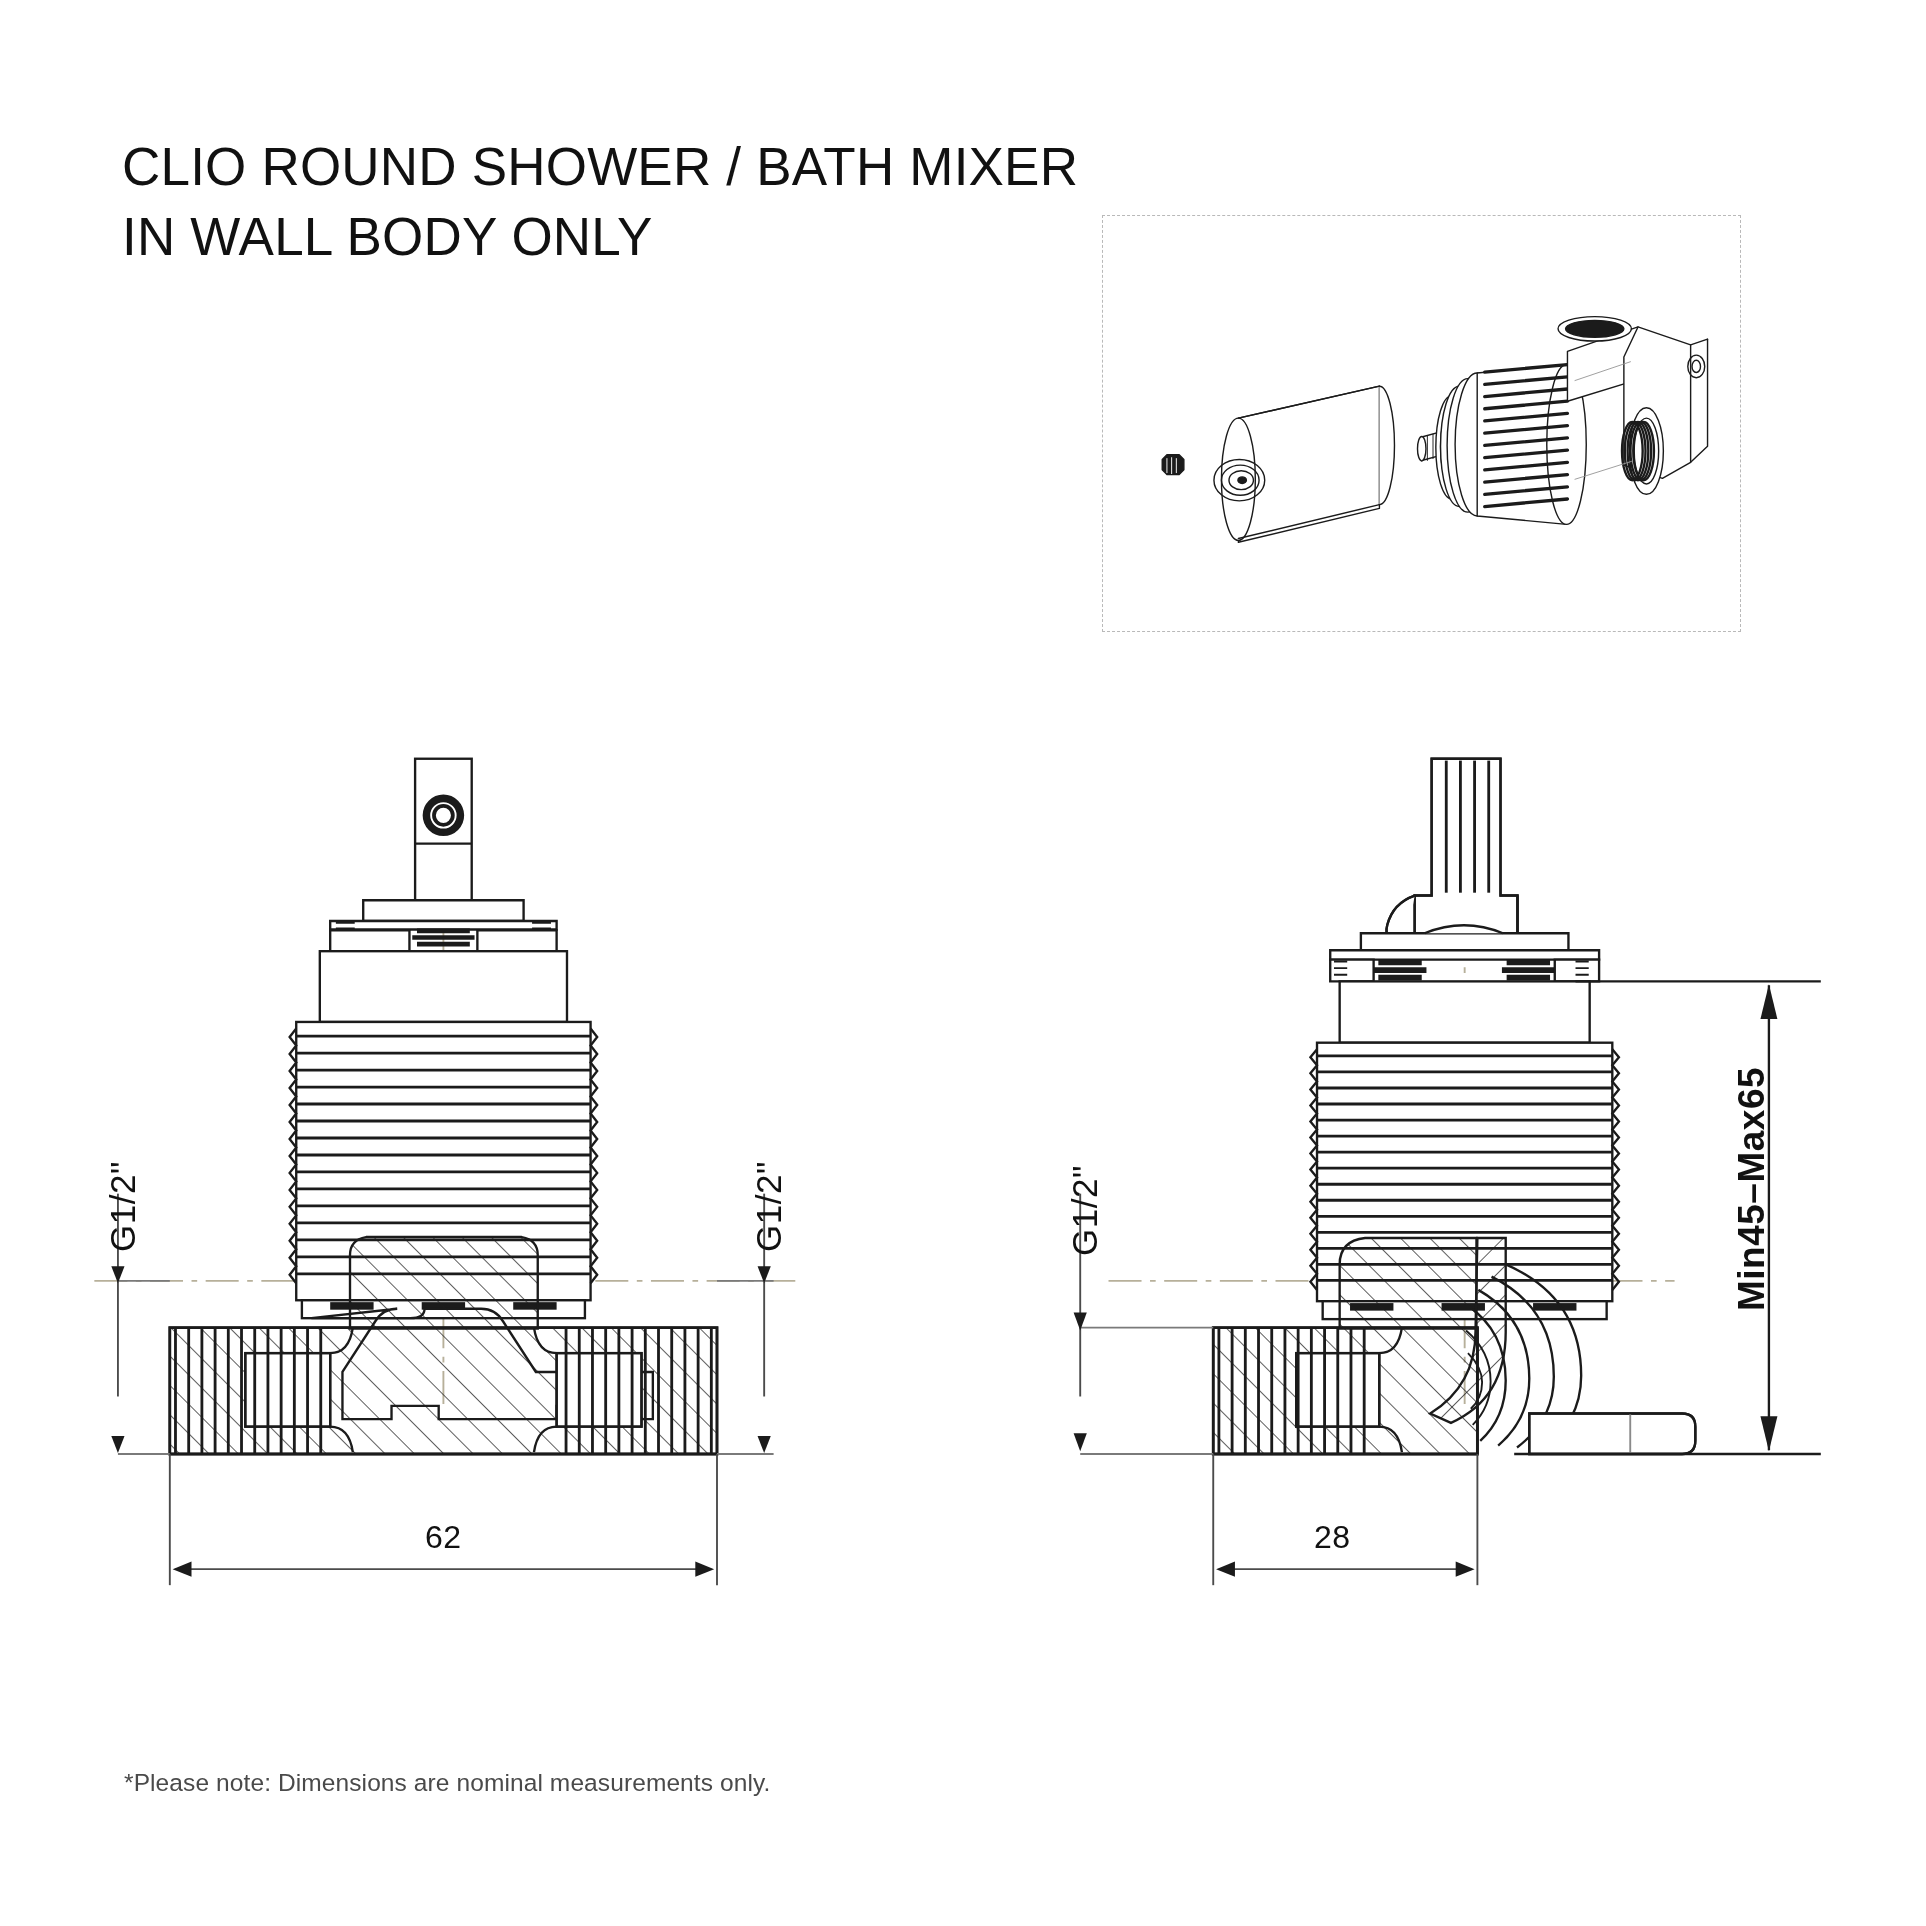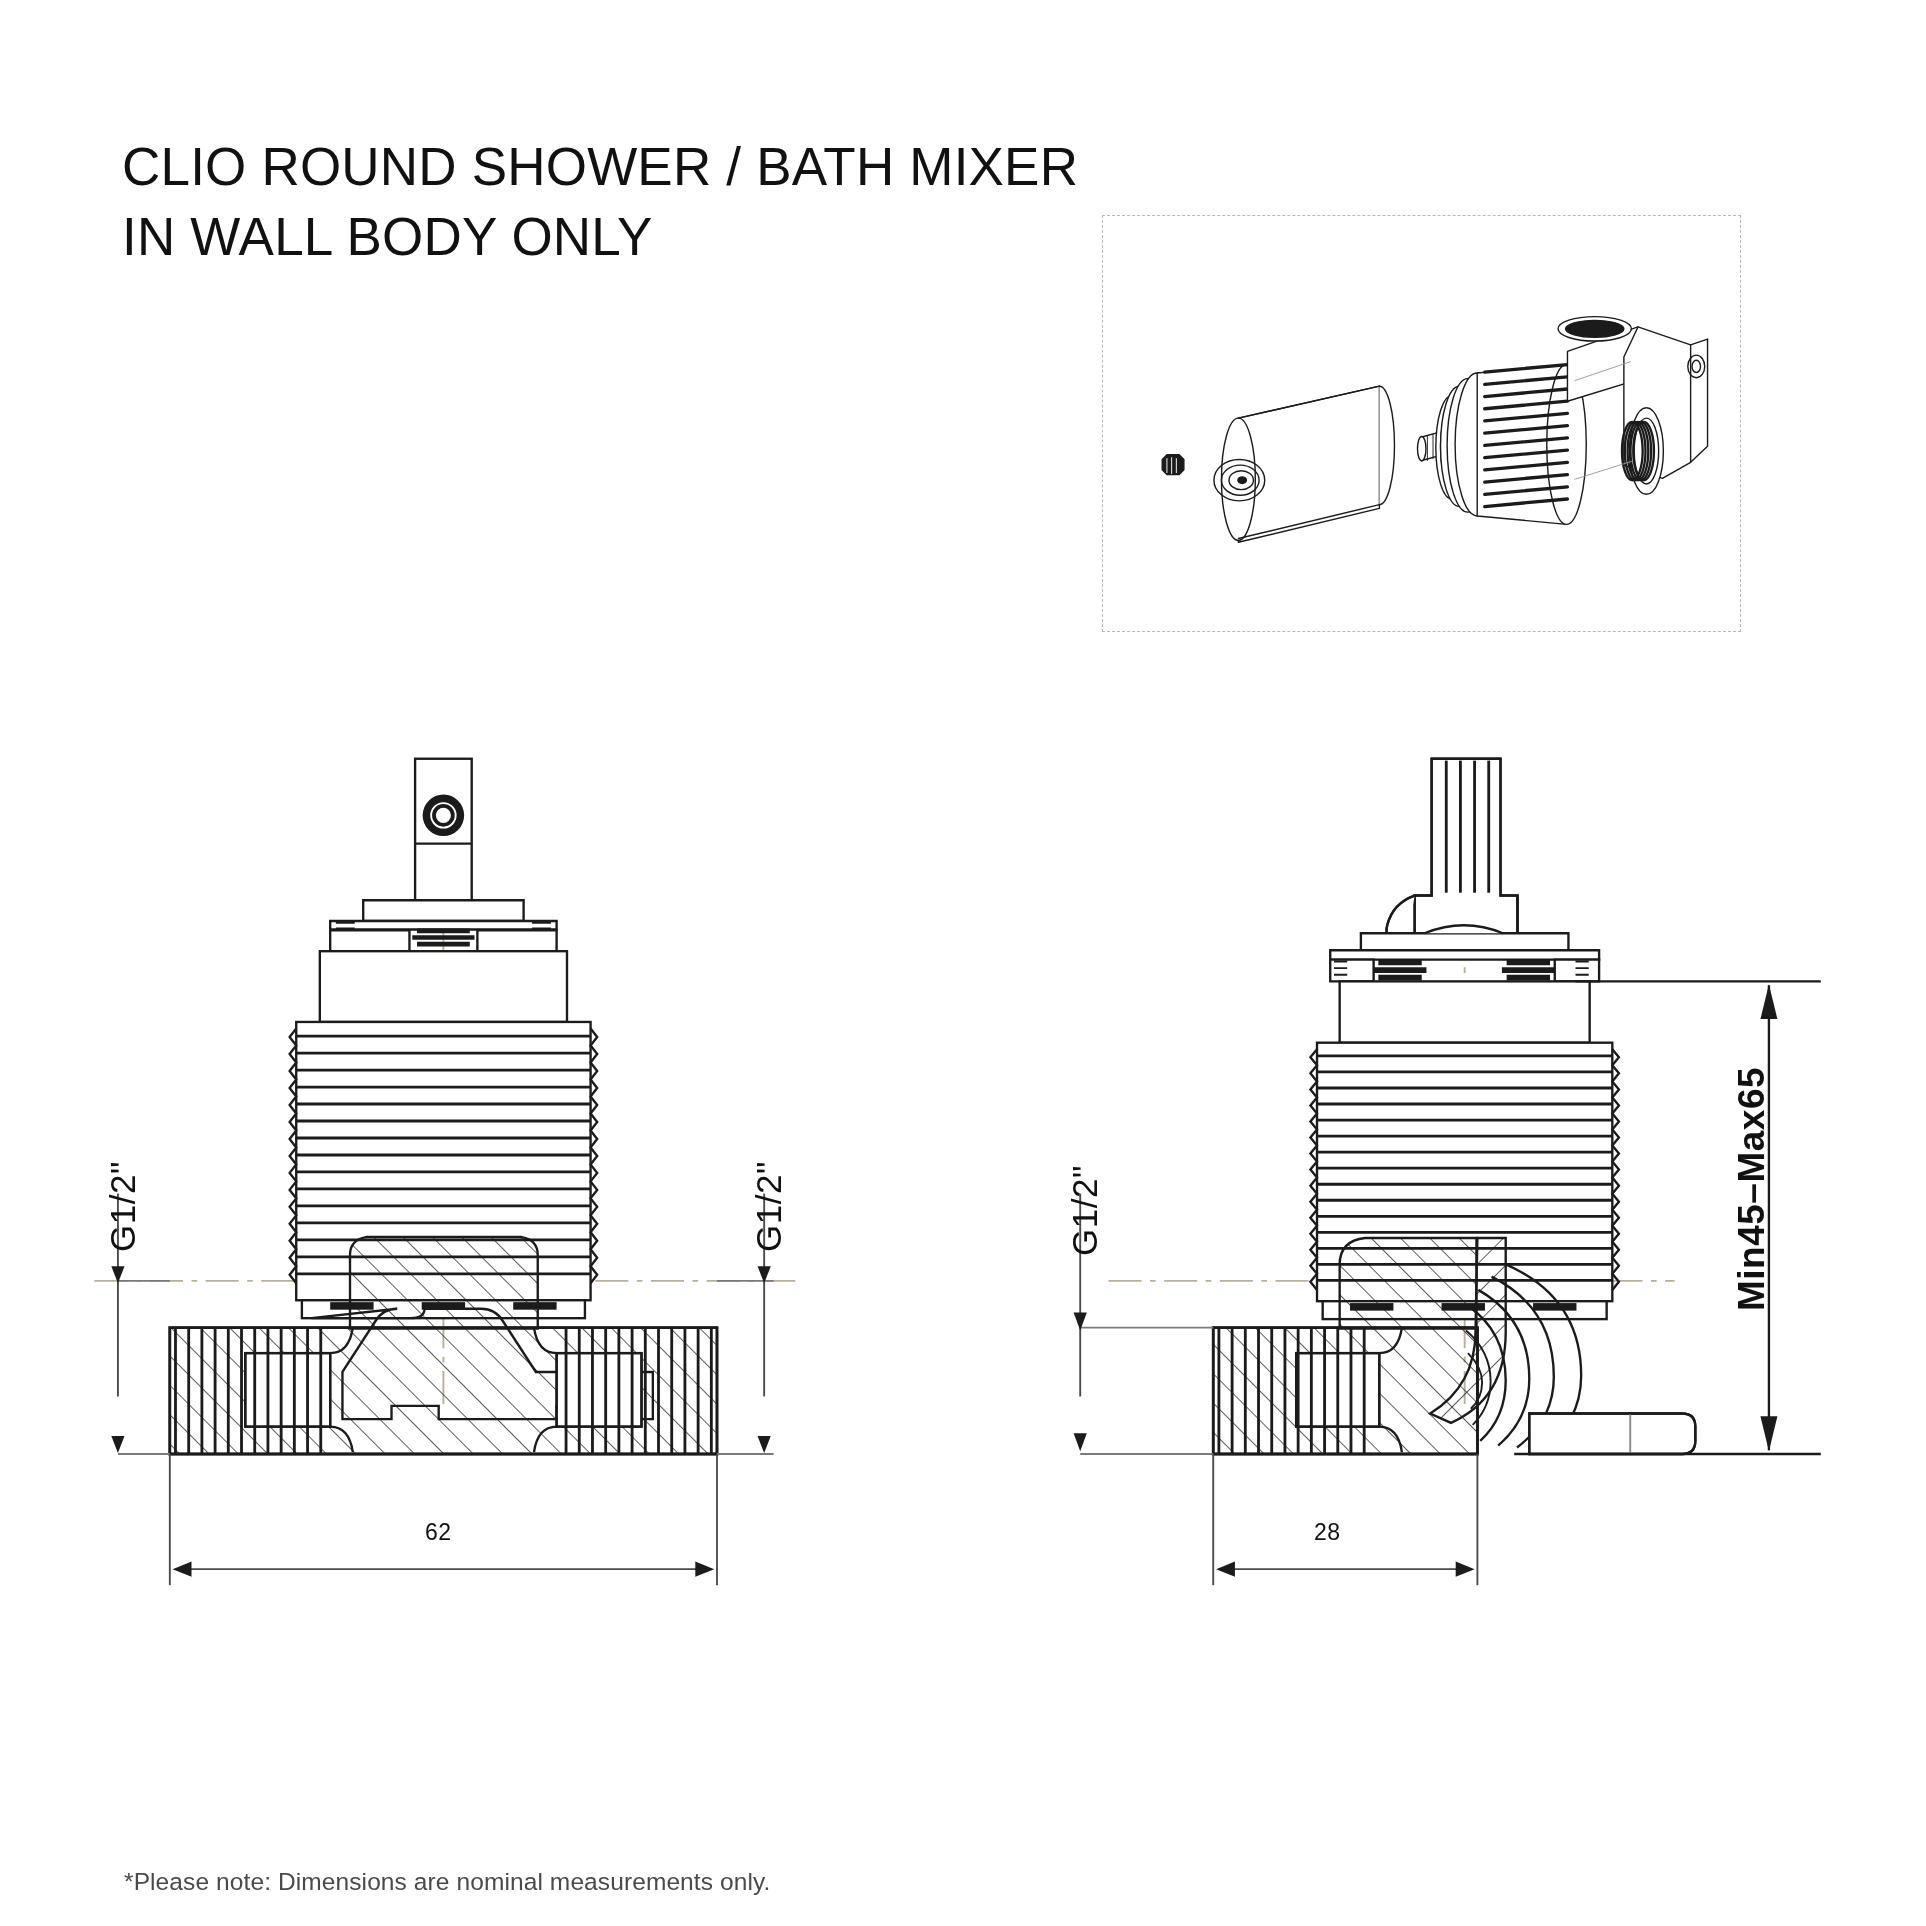--- a/index.html
+++ b/index.html
@@ -25,21 +25,21 @@
     line-height:1.32;
     font-weight:400;
     letter-spacing:0.2px;
     color:#111;
     white-space:nowrap;
   }
 
   
   .footnote{
     position:absolute;
-    left:124px; top:1868px;
+    left:124px; top:1769px;
     font-size:24.5px;
     color:#4a4a4a;
     letter-spacing:0.1px;
     white-space:nowrap;
   }
 
   
   .iso-box{
     position:absolute;
     left:1102px; top:215px;
@@ -62,21 +62,21 @@
     font-size:35px;
     font-weight:400;
     color:#111;
     transform-origin:0 0;
     transform:rotate(-90deg);
     white-space:nowrap;
     letter-spacing:0.5px;
   }
   .hlabel{
     position:absolute;
-    font-size:23px;
+    font-size:32px;
     color:#111;
     white-space:nowrap;
     letter-spacing:0.5px;
   }
 </style>
 </head>
 <body>
 
 <div id="sheet">
 

